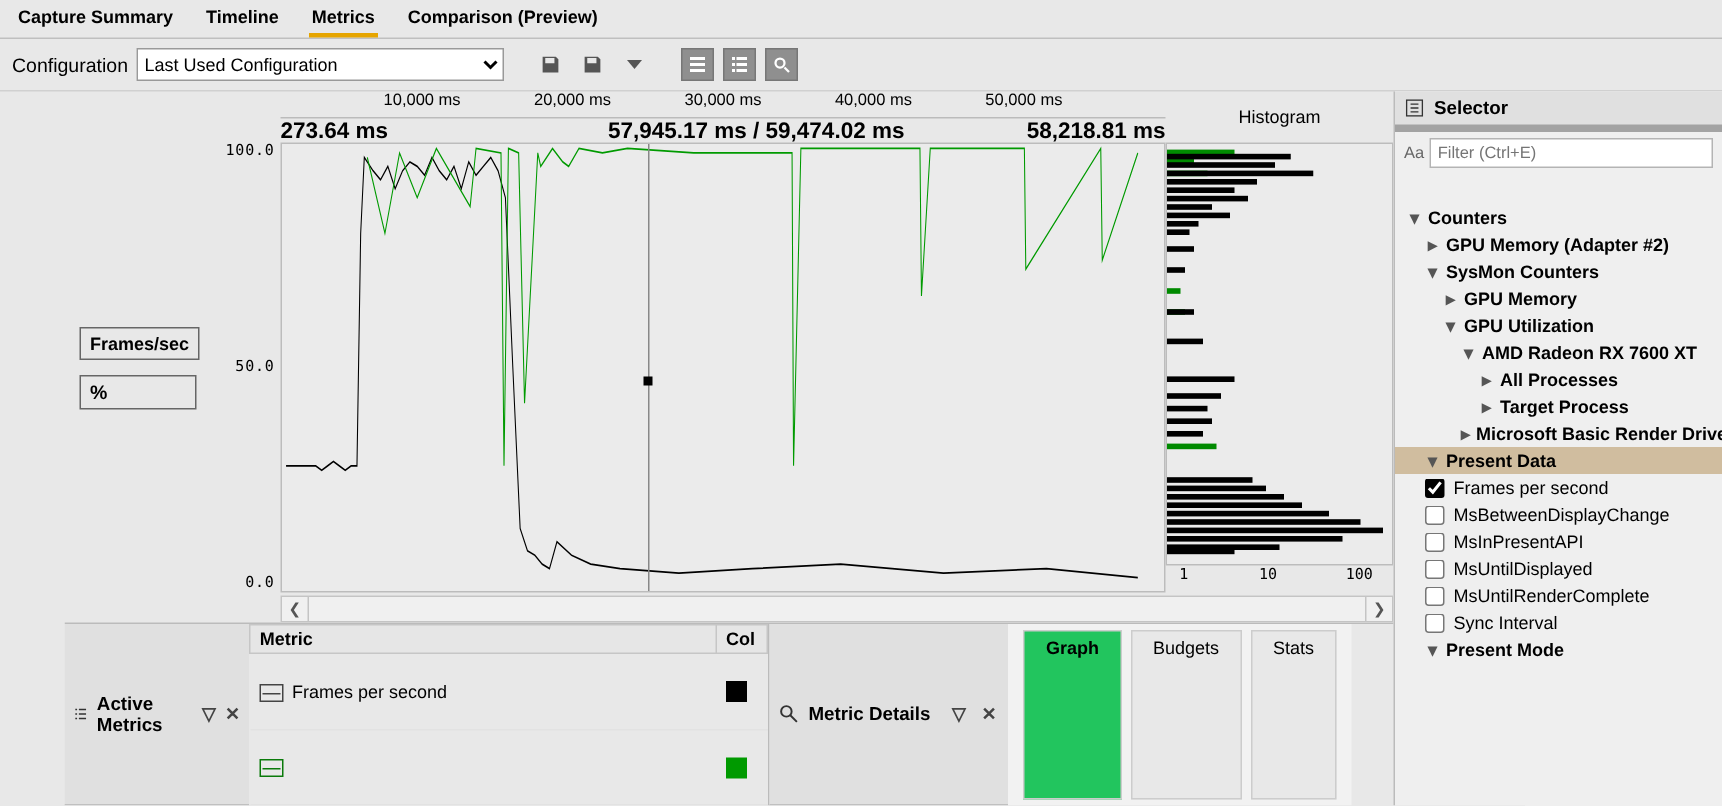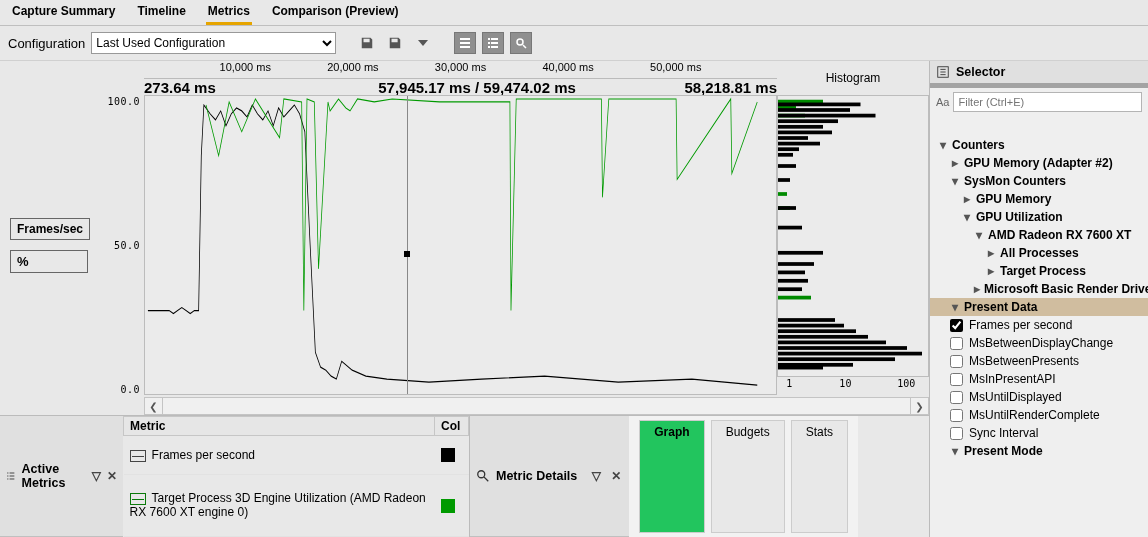--- a/index.html
+++ b/index.html
@@ -14,21 +14,21 @@
   
   .configrow { display: flex; align-items: center; gap: 6px; padding: 6px 8px; background: #e8e8e8; border-bottom: 1px solid #d0d0d0; }
   .configlbl { font-size: 13px; }
   select.configsel { width: 245px; height: 22px; font-size: 12px; background: #fff; border: 1px solid #999; }
   .iconbtn { width: 22px; height: 22px; display: inline-flex; align-items: center; justify-content: center; background: transparent; border: none; cursor: pointer; }
   .iconbtn.boxed { background: #8f8f8f; border: 1px solid #777; }
   .iconbtn.boxed svg { fill: #fff; }
   .sep { width: 8px; }
 
   
-  .mainsplit { display: flex; flex: 1 1 auto; min-height: 0; }
+  .mainsplit { display: flex; flex: 1 1 auto; min-height: 0; margin-left: 43px; }
   .leftcol { flex: 1 1 auto; display: flex; flex-direction: column; min-width: 0; border-right: 1px solid #bbb; overflow: hidden; }
   .rightcol { width: 218px; display: flex; flex-direction: column; background: #efefef; }
 
   
   .chartwrap { display: flex; flex-direction: column; flex: 0 0 auto; }
   .timeaxisrow { position: relative; height: 18px; margin-left: 112px; margin-right: 0; border-bottom: 1px solid #bbb; font-size: 11px; }
   .timeaxisrow span { position: absolute; top: 0; transform: translateX(-50%); white-space: nowrap; }
   .markerrow { position: relative; height: 16px; margin-left: 112px; font-size: 15px; font-weight: bold; }
   .markerrow span { position: absolute; top: 0; white-space: nowrap; }
   .chartbody { display: flex; height: 300px; }
@@ -258,21 +258,21 @@
               <th>Metric</th>
               <th style="width:34px">Col</th>
             </tr>
               </thead>
             <tbody>
               <tr>
                 <td><span class="rowicon"></span><span>Frames per second</span></td>
                 <td><span class="swatch" id="sw0" style="background: rgb(0, 0, 0);"></span></td>
               </tr>
               <tr>
-                <td><span class="rowicon green"></span><span>Target Process 3D Engine Utilization (AMD Radeon RX 7600 XT engine 0)</span></td>
+                <td><span class="rowicon green"></span></td>
                 <td><span class="swatch" id="sw1" style="background: rgb(0, 154, 0);"></span></td>
               </tr>
             </tbody>
           </table>
         </div>
 
         <div class="panel md">
           <div class="panelhdr">
             <svg class="panelicon" viewBox="0 0 16 16">
                 <circle cx="6" cy="6" r="4" stroke="#333" fill="none" stroke-width="1.5"></circle>
@@ -349,24 +349,20 @@
         <div class="tn ind1">
             <input type="checkbox" checked="" style="accent-color: rgb(0, 0, 0);">
             <span>Frames per second</span>
           </div>
         <div class="tn ind1">
             <input type="checkbox" style="">
             <span>MsBetweenDisplayChange</span>
           </div>
         <div class="tn ind1">
             <input type="checkbox" style="">
-            <span>MsBetweenPresents</span>
-          </div>
-        <div class="tn ind1">
-            <input type="checkbox" style="">
             <span>MsInPresentAPI</span>
           </div>
         <div class="tn ind1">
             <input type="checkbox" style="">
             <span>MsUntilDisplayed</span>
           </div>
         <div class="tn ind1">
             <input type="checkbox" style="">
             <span>MsUntilRenderComplete</span>
           </div>

